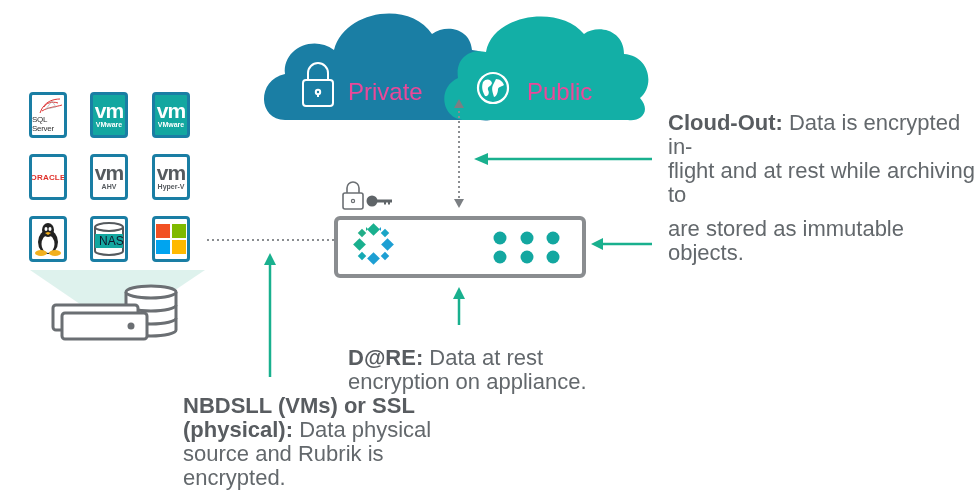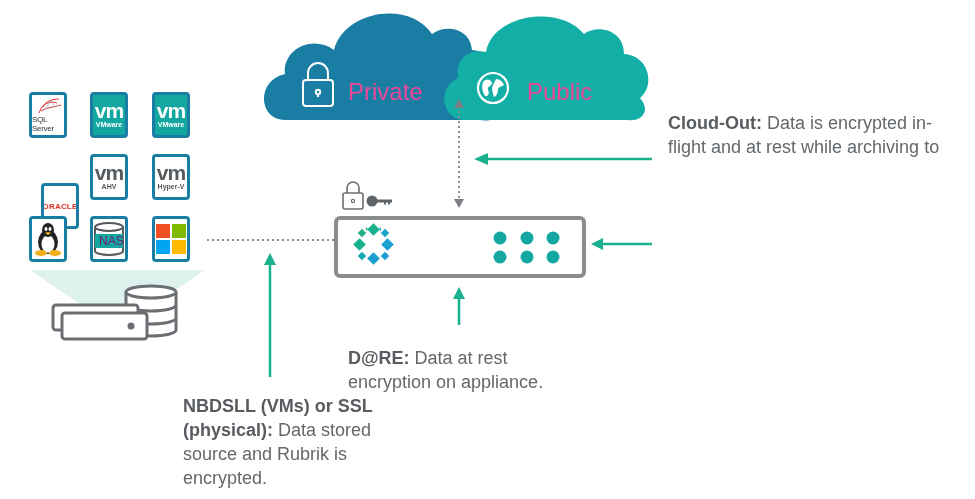--- a/index.html
+++ b/index.html
@@ -7,21 +7,21 @@
   .abs{position:absolute;}
   svg.canvas{position:absolute;left:0;top:0;}
   .tile{position:absolute;width:38px;height:46px;border:3px solid #1a7ea4;border-radius:4px;box-sizing:border-box;background:#fff;display:flex;flex-direction:column;align-items:center;justify-content:center;overflow:hidden;}
   .tile.teal{background:#13a7a0;}
   .vm{font-family:"Liberation Sans",sans-serif;font-weight:bold;font-size:21px;line-height:18px;letter-spacing:-1px;}
   .vm.white{color:#fff;}
   .vm.grey{color:#555a5e;}
   .sub{font-size:7px;font-weight:bold;line-height:9px;}
   .sub.white{color:#fff;}
   .sub.grey{color:#555a5e;}
-  .desc{position:absolute;font-size:18px;line-height:24px;color:#63686c;}
+  .desc{position:absolute;font-size:22px;line-height:24px;color:#63686c;}
   .desc b{color:#585c60;}
   .cloud-label{position:absolute;color:#ec4899;font-size:24px;}
 </style>
 </head>
 <body>
 
 <svg class="canvas" width="975" height="499" viewBox="0 0 975 499">
 
   <g>
     <path d="M285,120 C258,120 256,80 285,74 C282,50 312,34 334,50 C344,10 410,0 432,34 C446,24 470,28 472,50 C500,52 510,82 495,100 C505,118 492,122 480,120 Z" fill="#1a7ea4"></path>
@@ -114,37 +114,37 @@
     <path d="M126,318 a25,6 0 0 0 50,0" fill="none"></path>
     <rect x="53" y="305" width="85" height="25" rx="3"></rect>
     <rect x="62" y="313" width="85" height="26" rx="3"></rect>
     <circle cx="131" cy="326" r="3.5" fill="#6b6f73" stroke="none"></circle>
   </g>
 </svg>
 
 <div class="cloud-label" style="left:348px;top:78px;">Private</div>
 <div class="cloud-label" style="left:527px;top:78px;">Public</div>
 
-<div class="tile" style="left:29px;top:92px;">
+<div class="tile" style="left:29px;top:92px;align-items:flex-end;">
   <svg width="30" height="18" viewBox="0 0 30 18">
     <path d="M6,16 C10,4 20,2 26,2 M8,14 C14,10 22,10 28,8 M10,10 C12,6 18,4 24,6" stroke="#d33" stroke-width="1" fill="none"></path>
     <path d="M12,12 l6,-8 l4,6 z" fill="none" stroke="#aaa" stroke-width="0.7"></path>
   </svg>
   <span style="font-size:8px;color:#333;letter-spacing:-0.3px;line-height:9px;">SQL Server</span>
 </div>
 <div class="tile teal" style="left:90px;top:92px;">
   <span class="vm white">vm</span>
   <span class="sub white">VMware</span>
 </div>
 <div class="tile teal" style="left:152px;top:92px;">
   <span class="vm white">vm</span>
   <span class="sub white">VMware</span>
 </div>
 
-<div class="tile" style="left:41px;top:154px;margin-top:29px;">
+<div class="tile" style="left:29px;top:154px;">
   <span style="font-size:8px;font-weight:bold;color:#e0302a;letter-spacing:0.2px;">ORACLE</span>
 </div>
 <div class="tile" style="left:90px;top:154px;">
   <span class="vm grey">vm</span>
   <span class="sub grey">AHV</span>
 </div>
 <div class="tile" style="left:152px;top:154px;">
   <span class="vm grey">vm</span>
   <span class="sub grey">Hyper-V</span>
 </div>
@@ -160,42 +160,43 @@
     <ellipse cx="8" cy="31" rx="6" ry="3" fill="#f2b01e"></ellipse>
     <ellipse cx="22" cy="31" rx="6" ry="3" fill="#f2b01e"></ellipse>
   </svg>
 </div>
 <div class="tile" style="left:90px;top:216px;">
   <svg width="34" height="36" viewBox="0 0 34 36">
     <path d="M3,6 v24 a14,4 0 0 0 28,0 v-24" fill="#fff" stroke="#555a5e" stroke-width="2"></path>
     <ellipse cx="17" cy="6" rx="14" ry="4" fill="#fff" stroke="#555a5e" stroke-width="2"></ellipse>
     <rect x="3" y="13" width="28" height="14" fill="#13a7a0"></rect>
   </svg>
-  <span class="abs" style="left:6px;top:15px;font-size:12px;color:#701a75;">NAS</span>
+  <span class="abs" style="left:6px;top:15px;font-size:12px;color:#0f172a;">NAS</span>
 </div>
 <div class="tile" style="left:152px;top:216px;">
   <svg width="30" height="30" viewBox="0 0 30 30">
     <rect x="0" y="0" width="14" height="14" fill="#f25022"></rect>
     <rect x="16" y="0" width="14" height="14" fill="#7fba00"></rect>
     <rect x="0" y="16" width="14" height="14" fill="#00a4ef"></rect>
     <rect x="16" y="16" width="14" height="14" fill="#ffb900"></rect>
   </svg>
 </div>
 
 <div class="desc" style="left:668px;top:111px;">
   <div><b>Cloud-Out:</b><span> Data is encrypted in-</span></div>
   <div>flight and at rest while archiving to</div>
 </div>
 
 <div class="desc" style="left:668px;top:217px;">
+  <div>are stored as immutable objects.</div>
 </div>
 
 <div class="desc" style="left:348px;top:326px;margin-top:20px;">
   <div><b>D@RE:</b><span> Data at rest</span></div>
   <div>encryption on appliance.</div>
 </div>
 
 <div class="desc" style="left:183px;top:394px;">
   <div><b>NBDSLL (VMs) or SSL</b></div>
-  <div><b>(physical):</b><span> Data stored</span></div>
+  <div><b>(physical):</b><span> Data physical</span></div>
   <div>source and Rubrik is</div>
   <div>encrypted.</div>
 </div>
 
 </body></html>

